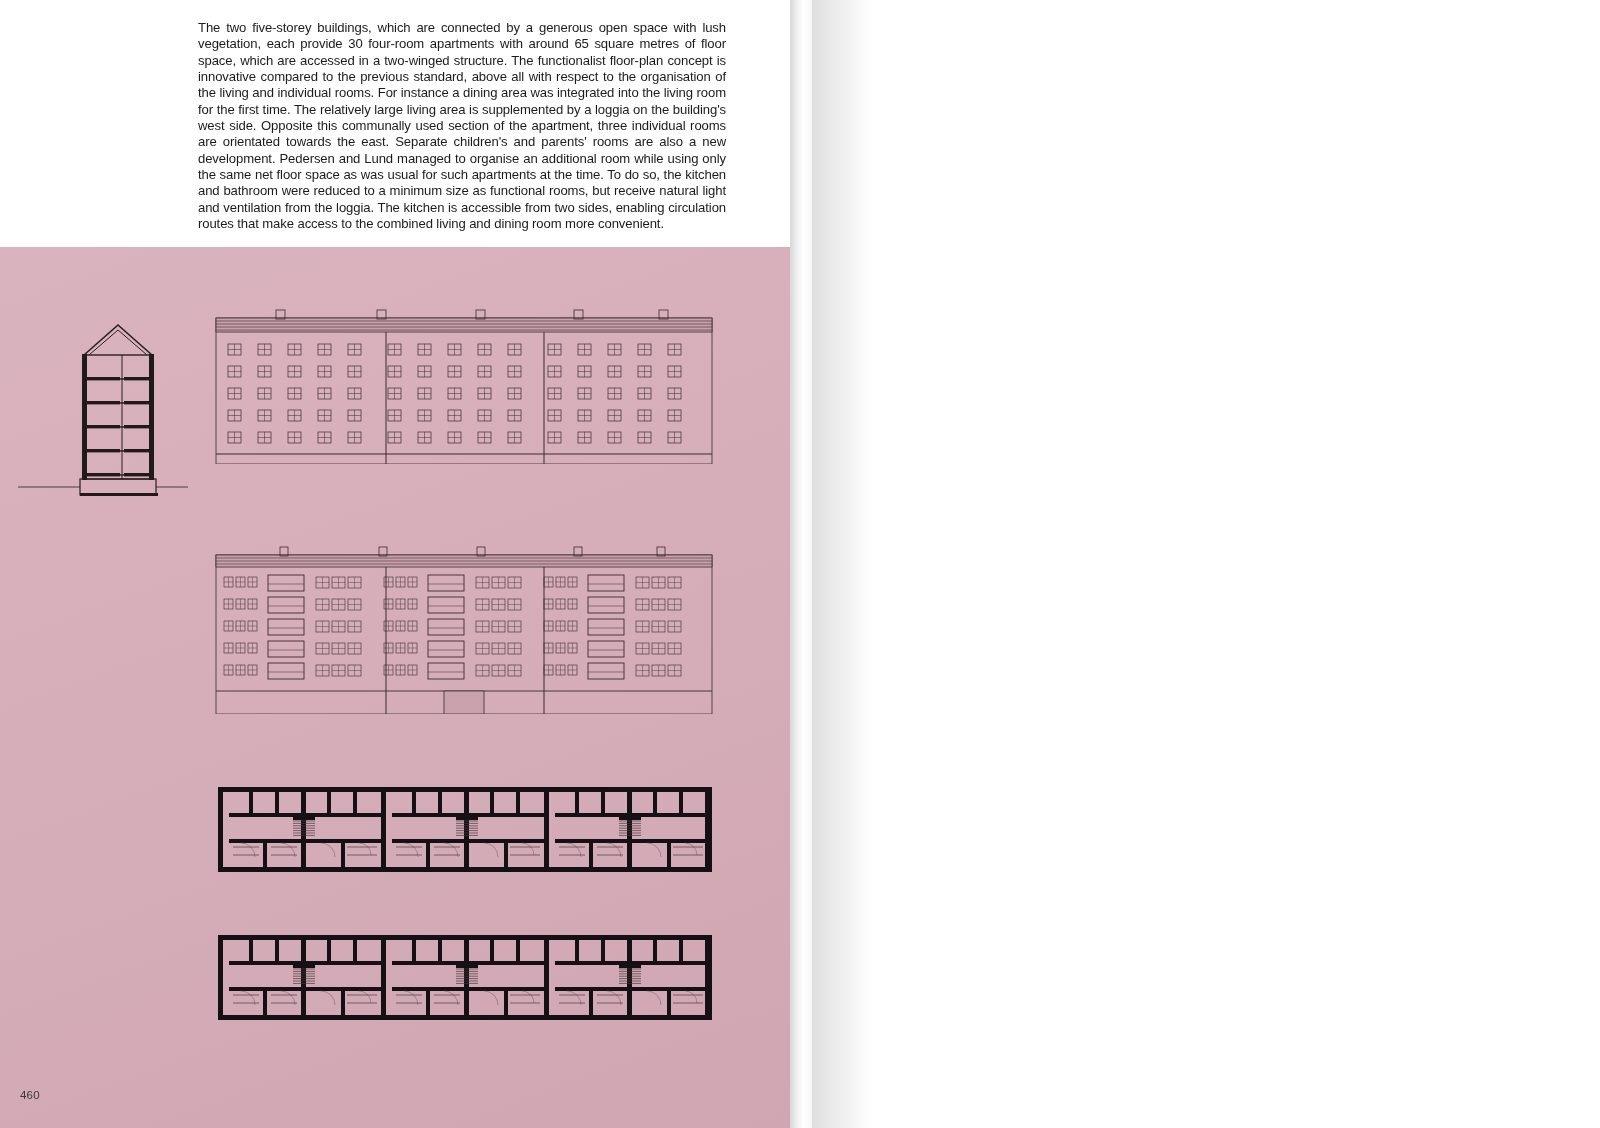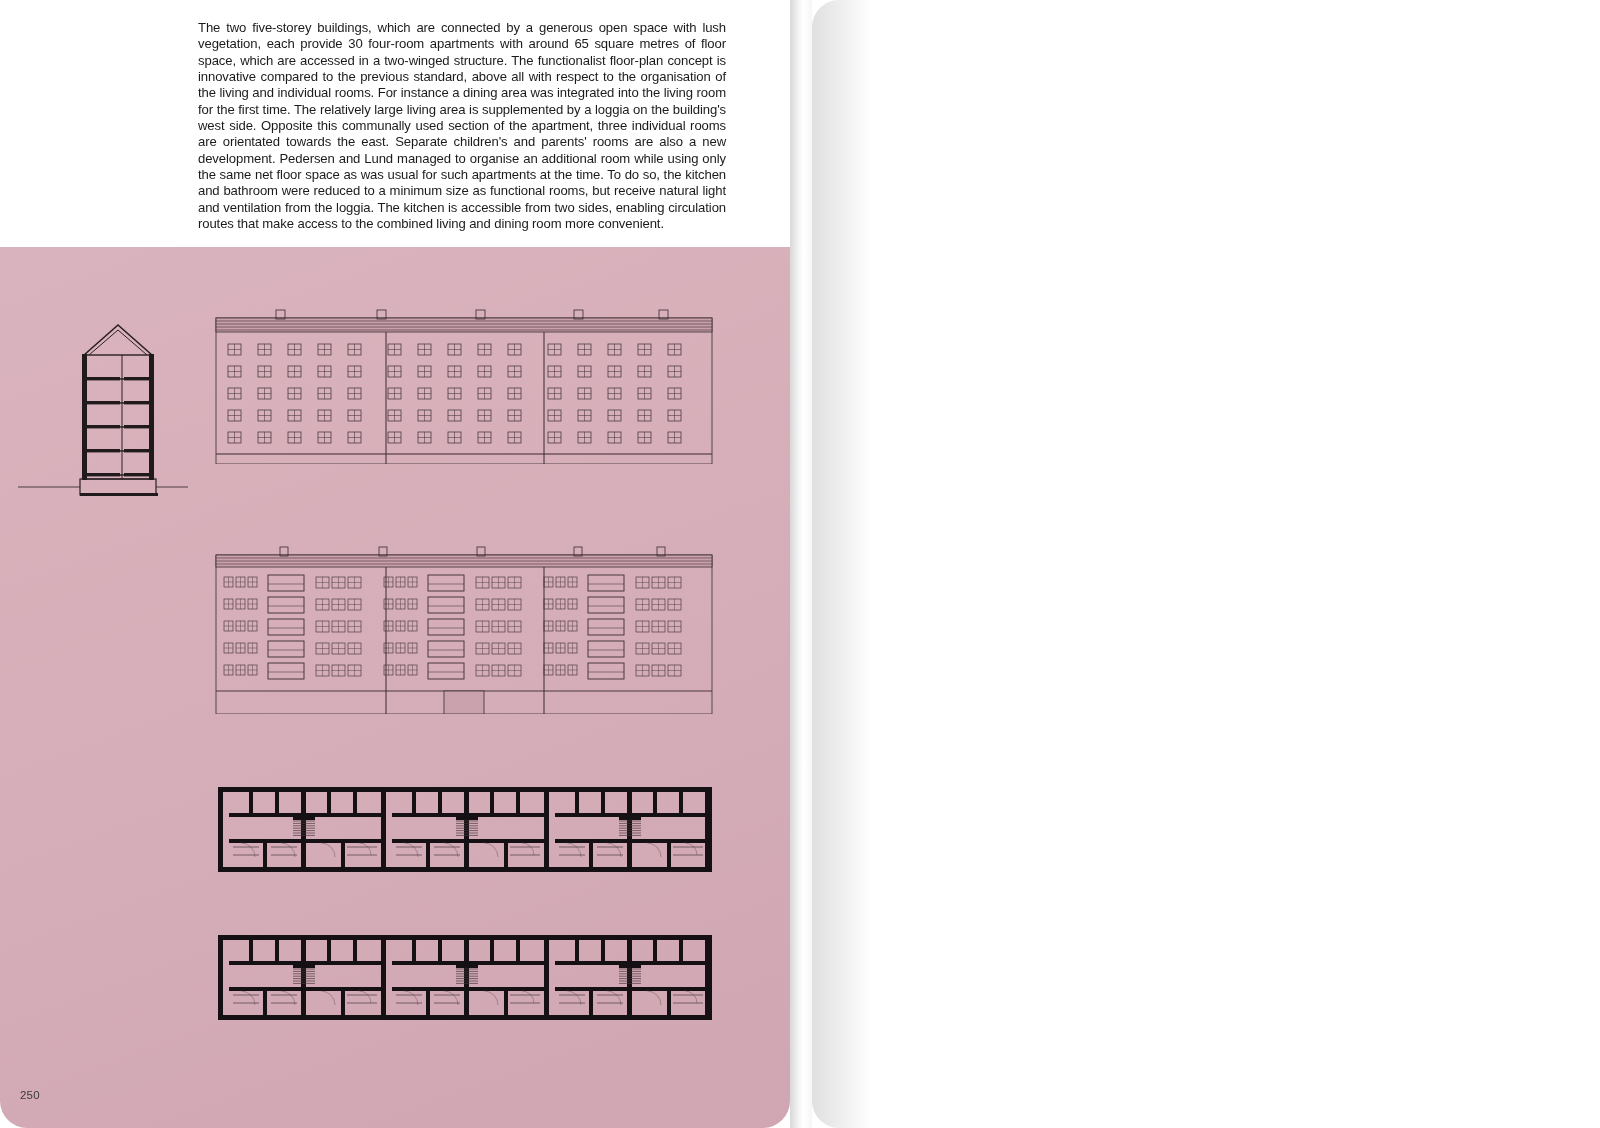--- a/index.html
+++ b/index.html
@@ -16,21 +16,20 @@
   }
   .spread {
     position: absolute;
     inset: 0;
     display: flex;
   }
   .page {
     position: relative;
     height: 1128px;
     overflow: hidden;
-    border-radius: 27px;
   }
   .page-left {
     width: 790px;
     background: #ffffff;
   }
   .gutter {
     width: 22px;
     height: 1128px;
     background: linear-gradient(to right, #d8d8d8 0%, #f2f2f2 35%, #ffffff 60%, #f6f6f6 100%);
   }
@@ -891,21 +890,21 @@
             <line x1="459" y1="78" x2="489" y2="78" stroke="#4a3a3f" stroke-width="0.7"></line>
           </g>
       </svg>
 
     </div>
 
     <div class="textcol" id="left-text">
         <p>The two five-storey buildings, which are connected by a generous open space with lush vegetation, each provide 30 four-room apartments with around 65 square metres of floor space, which are accessed in a two-winged structure. The functionalist floor-plan concept is innovative compared to the previous standard, above all with respect to the organisation of the living and individual rooms. For instance a dining area was integrated into the living room for the first time. The relatively large living area is supplemented by a loggia on the building's west side. Opposite this communally used section of the apartment, three individual rooms are orientated towards the east. Separate children's and parents' rooms are also a new development. Pedersen and Lund managed to organise an additional room while using only the same net floor space as was usual for such apartments at the time. To do so, the kitchen and bathroom were reduced to a minimum size as functional rooms, but receive natural light and ventilation from the loggia. The kitchen is accessible from two sides, enabling circulation routes that make access to the combined living and dining room more convenient.</p>
       </div>
 
-    <div class="folio" id="folio-left">250</div>
+    <div class="folio" id="folio-left">460</div>
   </div>
 
   <div class="gutter"></div>
 
   <div class="page page-right">
     
 
     
     
 

